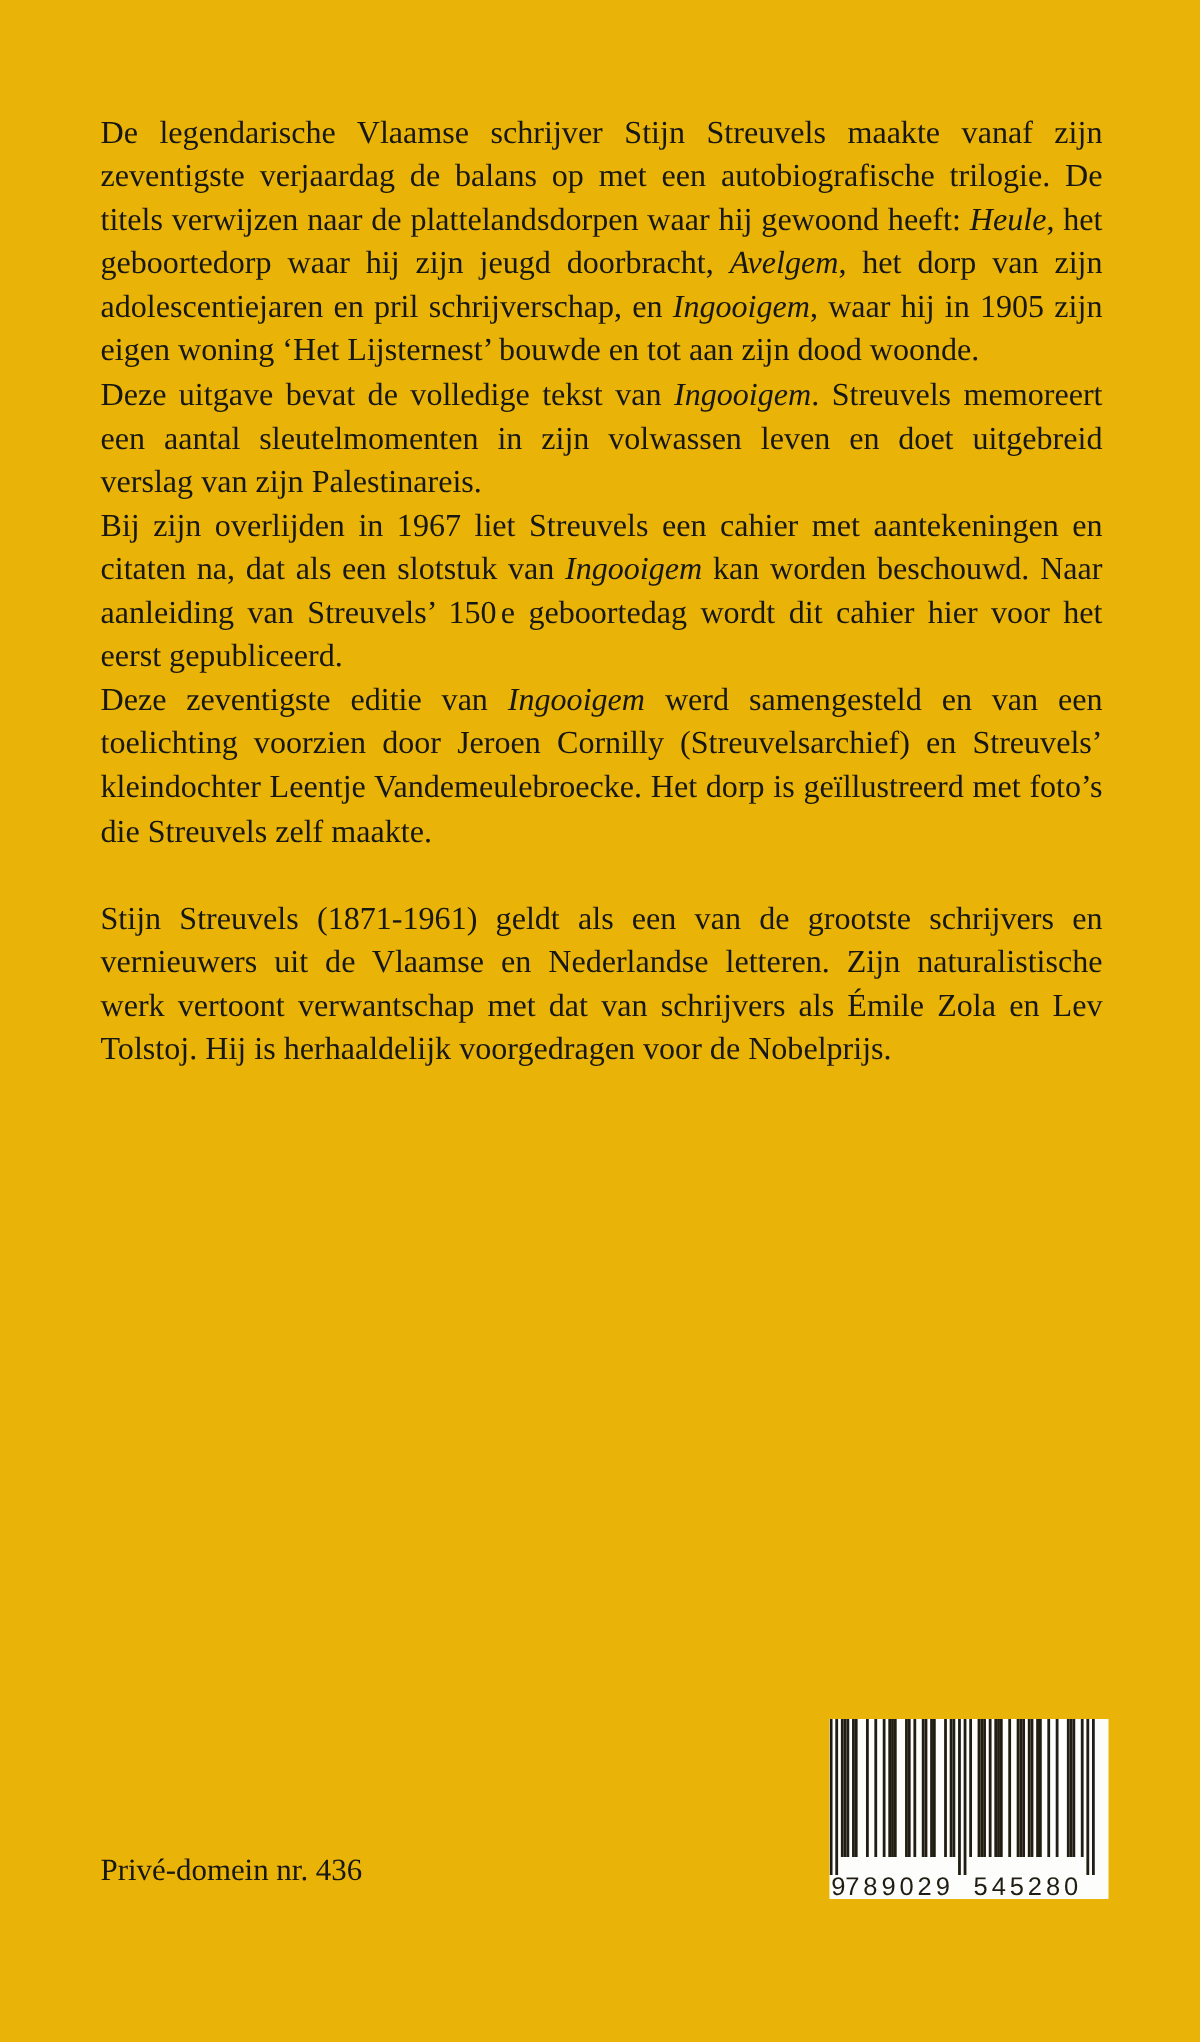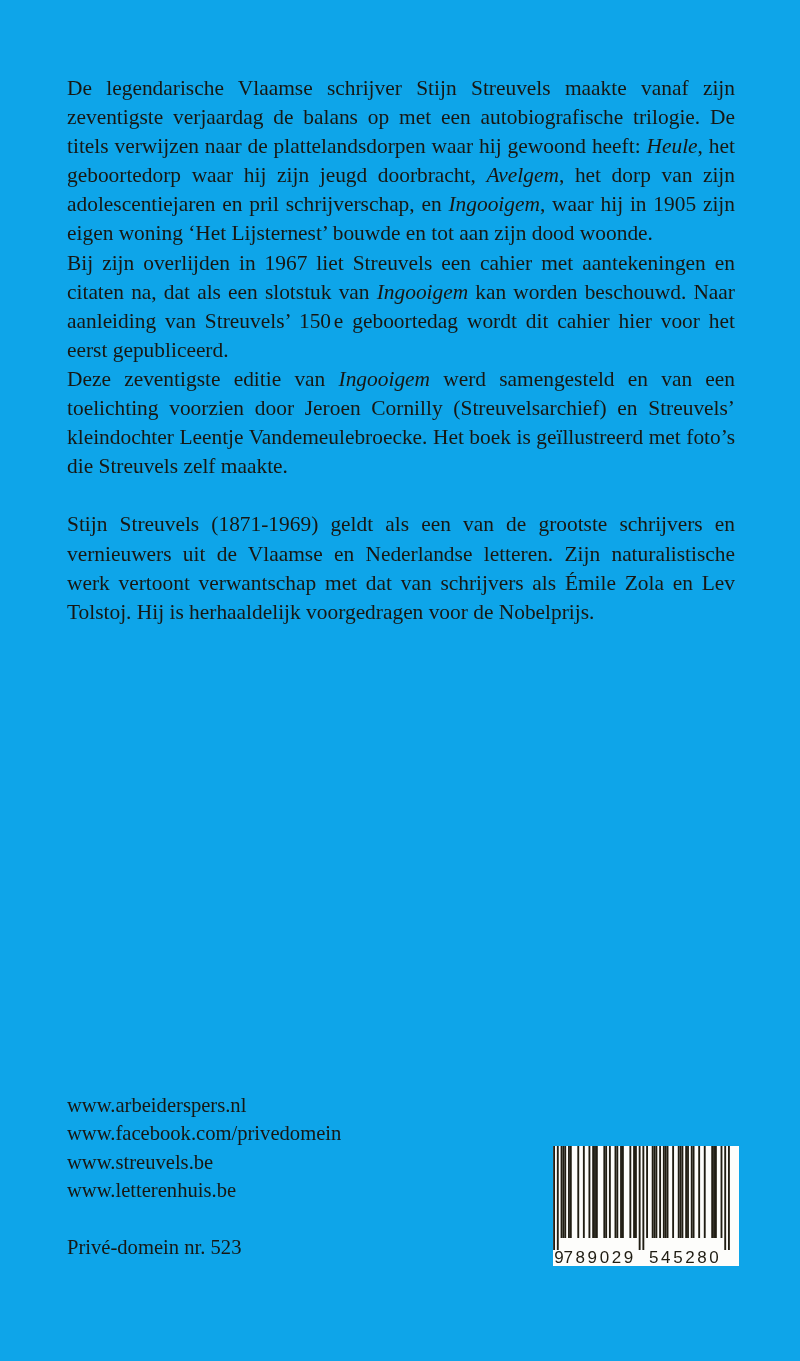--- a/index.html
+++ b/index.html
@@ -7,21 +7,21 @@
     padding: 0;
     background: #ffffff;
   }
   body {
     font-family: "Liberation Serif", "DejaVu Serif", serif;
   }
   .cover {
     position: relative;
     width: 800px;
     height: 1361px;
-    background: #0ea5e9;
+    background: #eab308;
     overflow: hidden;
     box-sizing: border-box;
   }
   .blurb {
     position: absolute;
     left: 67px;
     top: 74px;
     width: 668px;
     color: #171713;
     font-size: 21.4px;
@@ -77,33 +77,28 @@
     display: block;
   }
 </style>
 </head>
 <body>
 
 <div class="cover">
 
   <div class="blurb">
       <p><span>De legendarische Vlaamse schrijver Stijn Streuvels maakte vanaf zijn zeventigste verjaardag de balans op met een autobiografische trilogie. De titels verwijzen naar de plattelandsdorpen waar hij gewoond heeft: </span><i>Heule</i><span>, het geboortedorp waar hij zijn jeugd doorbracht, </span><i>Avelgem</i><span>, het dorp van zijn adolescentiejaren en pril schrijverschap, en </span><i>Ingooigem</i><span>, waar hij in 1905 zijn eigen woning ‘Het Lijsternest’ bouwde en tot aan zijn dood woonde.</span></p>
+      <p><span>Deze uitgave bevat de volledige tekst van </span><i>Ingooigem</i><span>. Streuvels memoreert een aantal sleutelmomenten in zijn volwassen leven en doet uitgebreid verslag van zijn Palestinareis.</span></p>
       <p><span>Bij zijn overlijden in 1967 liet Streuvels een cahier met aantekeningen en citaten na, dat als een slotstuk van </span><i>Ingooigem</i><span> kan worden beschouwd. Naar aanleiding van Streuvels’ 150</span><span class="thinsp"></span><span>e geboortedag wordt dit cahier hier voor het eerst gepubliceerd.</span></p>
-      <p><span>Deze zeventigste editie van </span><i>Ingooigem</i><span> werd samengesteld en van een toelichting voorzien door Jeroen Cornilly (Streuvelsarchief) en Streuvels’ kleindochter Leentje Vandemeulebroecke. Het boek is geïllustreerd met foto’s die Streuvels zelf maakte.</span></p>
-      <p class="gap-before"><span>Stijn Streuvels (1871-1969) geldt als een van de grootste schrijvers en vernieuwers uit de Vlaamse en Nederlandse letteren. Zijn naturalistische werk vertoont verwantschap met dat van schrijvers als Émile Zola en Lev Tolstoj. Hij is herhaaldelijk voorgedragen voor de Nobelprijs.</span></p>
+      <p><span>Deze zeventigste editie van </span><i>Ingooigem</i><span> werd samengesteld en van een toelichting voorzien door Jeroen Cornilly (Streuvelsarchief) en Streuvels’ kleindochter Leentje Vandemeulebroecke. Het dorp is geïllustreerd met foto’s die Streuvels zelf maakte.</span></p>
+      <p class="gap-before"><span>Stijn Streuvels (1871-1961) geldt als een van de grootste schrijvers en vernieuwers uit de Vlaamse en Nederlandse letteren. Zijn naturalistische werk vertoont verwantschap met dat van schrijvers als Émile Zola en Lev Tolstoj. Hij is herhaaldelijk voorgedragen voor de Nobelprijs.</span></p>
     </div>
 
-  <div class="footer-links">
-      <div>www.arbeiderspers.nl</div>
-      <div>www.facebook.com/privedomein</div>
-      <div>www.streuvels.be</div>
-      <div>www.letterenhuis.be</div>
-    </div>
 
-  <div class="series-line">Privé-domein nr. 523</div>
+  <div class="series-line">Privé-domein nr. 436</div>
 
   <div class="barcode">
       <svg width="177" height="120" viewBox="0 0 176.70000000000002 120" xmlns="http://www.w3.org/2000/svg">
         <rect x="0" y="0" width="176.70000000000002" height="120" fill="#fdfdfb"></rect>
         <rect x="0.00" y="0" width="1.86" height="104" fill="#201d13"></rect>
         <rect x="3.72" y="0" width="1.86" height="104" fill="#201d13"></rect>
         <rect x="7.44" y="0" width="1.86" height="92" fill="#201d13"></rect>
         <rect x="9.30" y="0" width="1.86" height="92" fill="#201d13"></rect>
         <rect x="11.16" y="0" width="1.86" height="92" fill="#201d13"></rect>
         <rect x="14.88" y="0" width="1.86" height="92" fill="#201d13"></rect>

